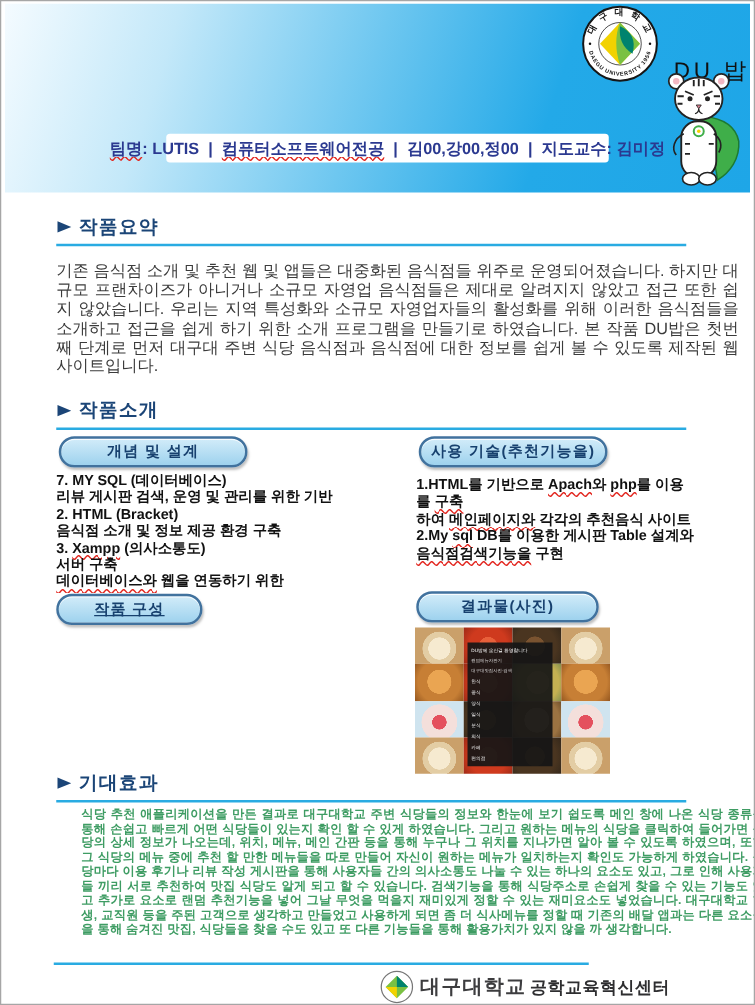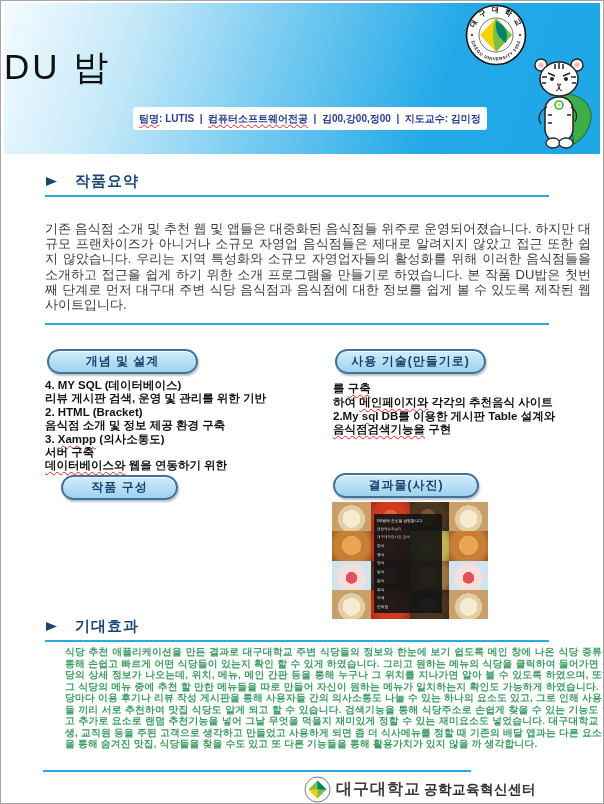--- a/index.html
+++ b/index.html
@@ -1,42 +1,42 @@
 <!DOCTYPE html>
 <html><head>
 <meta charset="utf-8">
 <style>
   html,body{margin:0;padding:0;background:#fff;}
   .page{position:relative;width:604px;height:804px;background:#fff;border:1px solid #a6a6a6;
         box-sizing:border-box;overflow:hidden;font-family:"Liberation Sans","DejaVu Sans",sans-serif;}
   
   .header{position:absolute;left:3px;top:2px;width:596px;height:151px;
           background:linear-gradient(108deg,#f4fbff 0%,#c3e8f9 22%,#6ec7f0 48%,#23a9e8 72%,#1ea6e7 100%);}
-  .title{position:absolute;left:0;top:41px;width:100%;text-align:left;
-         font-size:35px;font-weight:500;letter-spacing:3px;color:#101010;}
+  .title{position:absolute;left:0;top:41px;width:100%;text-align:right;
+         font-size:18px;font-weight:500;letter-spacing:3px;color:#101010;}
   .team-bar{position:absolute;left:129px;top:104px;width:354px;height:23px;background:#ffffff;
             border-radius:3px;display:flex;align-items:center;justify-content:center;
-            font-size:10px;font-weight:bold;color:#2b3990;white-space:pre;}
+            font-size:13px;font-weight:bold;color:#2b3990;white-space:pre;}
   .seal{position:absolute;left:461px;top:1px;width:62px;height:62px;}
   .mascot{position:absolute;left:517px;top:50px;width:76px;height:98px;}
   
-  .sec-head{display:flex;align-items:center;gap:17px;color:#1b4577;font-weight:bold;
+  .sec-head{display:flex;align-items:center;gap:5px;color:#1b4577;font-weight:bold;
             font-size:15px;letter-spacing:1px;}
   .sec-rule{height:2px;background:#29abe2;width:504px;margin-top:4px;}
   .sec-summary{position:absolute;left:44px;top:171px;width:548px;}
-  .summary-body{margin-top:24px;width:546px;font-size:13px;line-height:15.2px;color:#3b3b3b;
+  .summary-body{margin-top:12px;width:546px;font-size:13px;line-height:15.2px;color:#3b3b3b;
                 text-align:justify;}
   .sec-intro{position:absolute;left:44px;top:318px;width:548px;}
   .pill{position:absolute;height:21px;border:2px solid #41729e;border-radius:13px;
         background:linear-gradient(#d2ecf9,#9ed2ee);display:flex;align-items:center;justify-content:center;
         font-weight:bold;font-size:12px;color:#17406e;letter-spacing:1px;
         box-shadow:1px 2px 2px rgba(0,0,0,.25), inset 0 1px 0 rgba(255,255,255,.85);}
   #pill-concept{left:46px;top:348px;width:147px;}
   #pill-tech{left:334px;top:348px;width:147px;}
-  #pill-comp{left:60px;top:474px;width:113px;}
+  #pill-comp{left:44px;top:474px;width:113px;text-decoration:underline;}
   #pill-results{left:332px;top:472px;width:142px;text-align:right;}
   .concept-list{position:absolute;left:44px;top:378px;width:290px;font-size:11.5px;font-weight:bold;
                 color:#111;line-height:13.4px;}
   .tech-list{position:absolute;left:332px;top:381px;width:236px;font-size:11.5px;font-weight:bold;
              color:#111;line-height:13.8px;}
   .comp-body{position:absolute;left:49px;top:502px;width:253px;font-size:11.5px;font-weight:bold;
              color:#222;line-height:13.9px;letter-spacing:1.2px;text-align:justify;}
   .sq{text-decoration:underline;text-decoration-style:wavy;text-decoration-color:#e2241d;
       text-decoration-thickness:1px;text-underline-offset:2px;}
   
@@ -128,35 +128,42 @@
       <svg class="arrow-icon" width="13" height="13" viewBox="0 0 13 13">
           <polygon points="1,2 12,6.5 1,11" fill="#1b4577"></polygon>
         </svg>
       <span>작품요약</span>
     </div>
     <div class="sec-rule"></div>
     <div class="summary-body">기존 음식점 소개 및 추천 웹 및 앱들은 대중화된 음식점들 위주로 운영되어졌습니다. 하지만 대규모 프랜차이즈가 아니거나 소규모 자영업 음식점들은 제대로 알려지지 않았고 접근 또한 쉽지 않았습니다. 우리는 지역 특성화와 소규모 자영업자들의 활성화를 위해 이러한 음식점들을 소개하고 접근을 쉽게 하기 위한 소개 프로그램을 만들기로 하였습니다. 본 작품 DU밥은 첫번째 단계로 먼저 대구대 주변 식당 음식점과 음식점에 대한 정보를 쉽게 볼 수 있도록 제작된 웹 사이트입니다.</div>
   </div>
 
   <div class="sec-intro">
+    <div class="sec-head">
+      <svg class="arrow-icon" width="13" height="13" viewBox="0 0 13 13">
+          <polygon points="1,2 12,6.5 1,11" fill="#1b4577"></polygon>
+        </svg>
+      <span>작품소개</span>
+    </div>
     <div class="sec-rule"></div>
   </div>
 
   <div class="pill" id="pill-concept">개념 및 설계</div>
-  <div class="pill" id="pill-tech">사용 기술(만들기로)</div>
+  <div class="pill" id="pill-tech">사용 기술(추천기능을)</div>
   <div class="concept-list">
-      <div><span>4. MY SQL (데이터베이스)</span></div>
+      <div><span>7. MY SQL (데이터베이스)</span></div>
       <div><span>리뷰 게시판 검색, 운영 및 관리를 위한 기반</span></div>
       <div><span>2. HTML (Bracket)</span></div>
       <div><span>음식점 소개 및 정보 제공 환경 구축</span></div>
       <div><span>3. </span><span class="sq">Xampp</span><span> (의사소통도)</span></div>
       <div><span>서버 구축</span></div>
       <div><span class="sq">데이터베이스와</span><span> 웹을 연동하기 위한</span></div>
     </div>
   <div class="tech-list">
+      <div><span>1.HTML를 기반으로 </span><span class="sq">Apach</span><span>와 </span><span class="sq">php</span><span>를 이용</span></div>
       <div><span>를 </span><span class="sq">구축</span></div>
       <div><span>하여 </span><span class="sq">메인페이지와</span><span> 각각의 추천음식 사이트</span></div>
       <div><span>2.My </span><span class="sq">sql</span><span> DB를 이용한 게시판 Table 설계와</span></div>
       <div><span class="sq">음식점검색기능을</span><span> 구현</span></div>
     </div>
 
   <div class="pill" id="pill-comp">작품 구성</div>
   <div class="pill" id="pill-results">결과물(사진)</div>
 
   <div class="collage">

